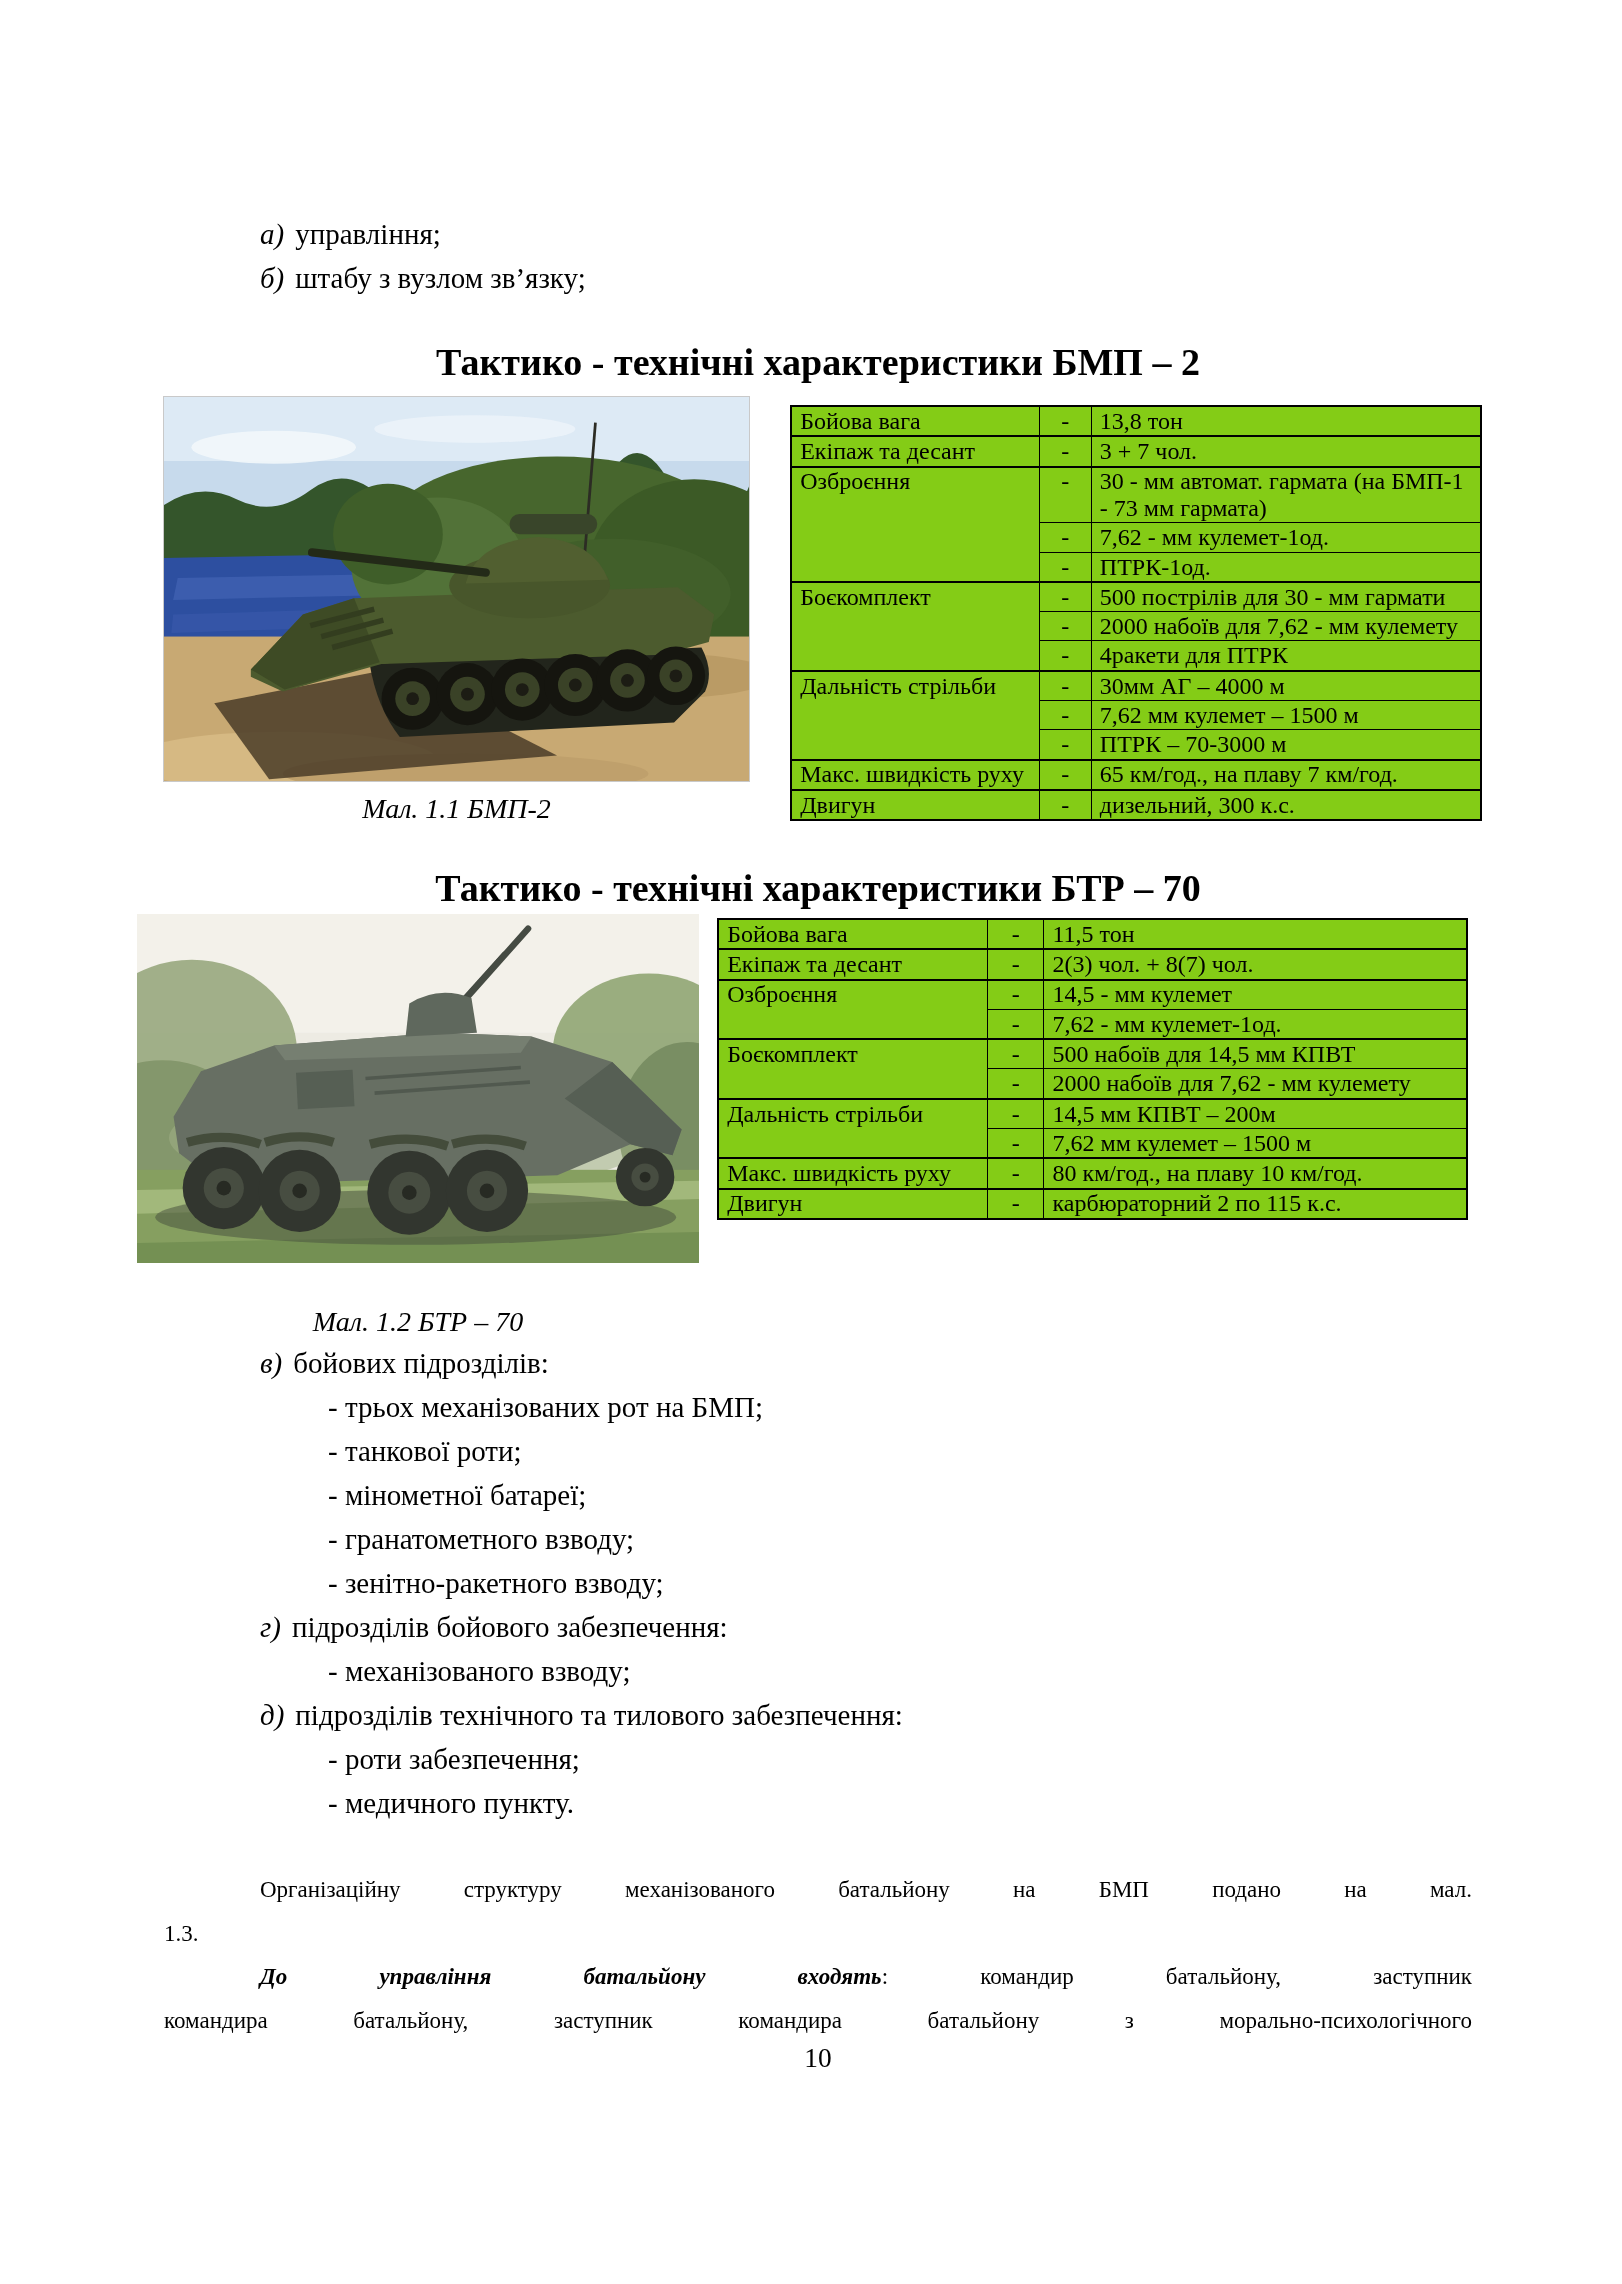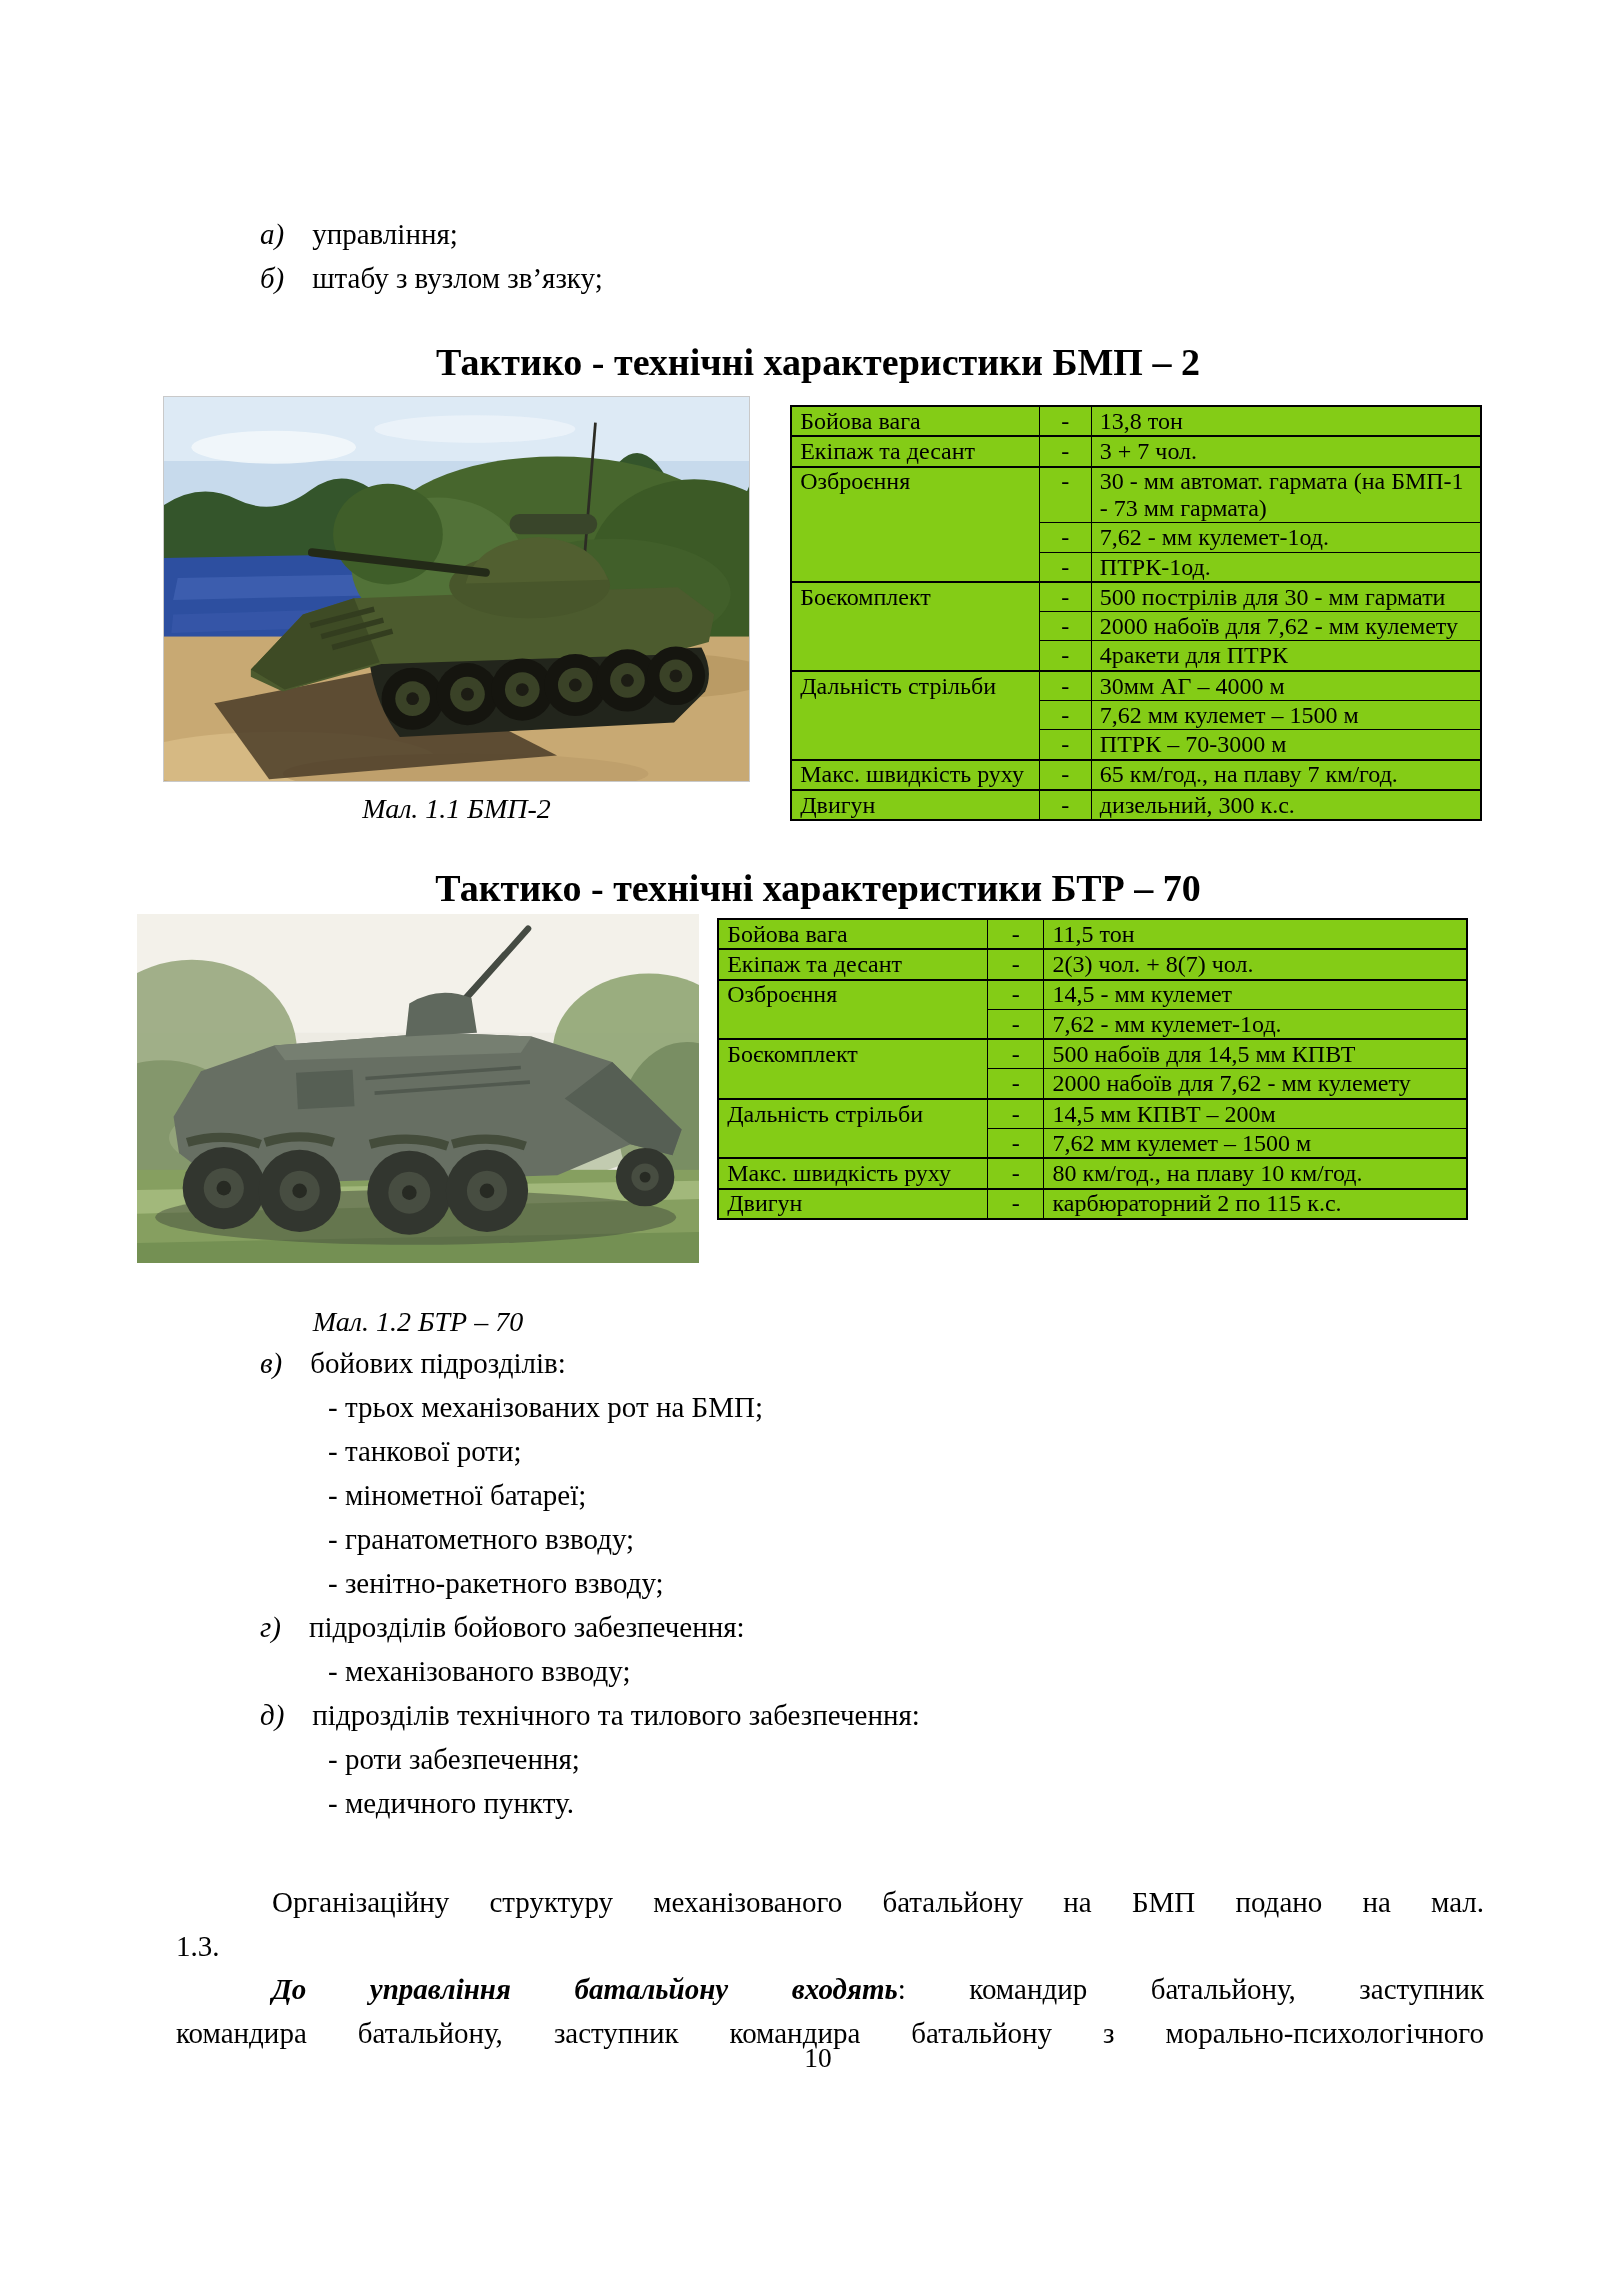--- a/index.html
+++ b/index.html
@@ -3,21 +3,21 @@
 <meta charset="utf-8">
 <style>
   html,body { margin:0; padding:0; background:#fff; }
   .page {
     position:relative; width:1623px; height:2284px; background:#ffffff;
     font-family:"Liberation Serif", serif; color:#000; overflow:hidden;
   }
   .it { font-style:italic; }
   .intro { position:absolute; left:164px; top:212px; width:1308px; font-size:29px; line-height:44px; }
   .intro .line { text-indent:96px; }
-  .intro .txt, .org-head .txt { margin-left:28px; }
+  .intro .txt, .org-head .txt { margin-left:11px; }
   .tbl-title { position:absolute; left:164px; width:1308px; text-align:center;
     font-size:38px; font-weight:bold; margin:0; }
   .t1 { top:340px; }
   .t2 { top:866px; }
   .fig { position:absolute; }
   .fig1 { left:164px; top:397px; width:585px; height:384px; outline:0.9px solid #c9c9c9; }
   .fig2 { left:137px; top:914px; width:562px; height:349px; }
   .fig svg { display:block; width:100%; height:100%; }
   .caption { position:absolute; text-align:center; font-style:italic; font-size:28px; }
   .cap1 { left:164px; top:793px; width:585px; }
@@ -27,21 +27,21 @@
   .spec td { border:1.8px solid #000; padding:0.9px 8.2px; line-height:26.5px; vertical-align:top; }
   .spec tr.gstart td { border-top:2.7px solid #000; }
   .spec .dash { text-align:center; }
   .spec1 { left:790px; top:405px; width:692px; }
   .spec2 { left:717px; top:918px; width:751px; }
   .spec col.c1 { width:36%; } .spec col.c2 { width:7.5%; } .spec col.c3 { width:56.5%; }
   .org { position:absolute; left:164px; top:1341px; width:1308px; font-size:29px; line-height:44px; }
   .org-head { text-indent:96px; }
   .org-head .marker { font-style:italic; }
   .org-sub { padding-left:164px; }
-  .para { position:absolute; left:164px; width:1308px; font-size:29px; line-height:44px; margin:12px; }
+  .para { position:absolute; left:164px; width:1308px; font-size:23px; line-height:44px; margin:0; }
   .p1 { top:1868px; }
   .p2 { top:1955px; }
   .jline { display:block; text-align:justify; text-align-last:justify; }
   .plain { display:block; }
   .first { text-indent:96px; }
   .lead { font-weight:bold; font-style:italic; }
   .pagenum { position:absolute; left:164px; top:2043px; width:1308px; text-align:center; font-size:27.4px; }
 </style>
 </head>
 <body>

